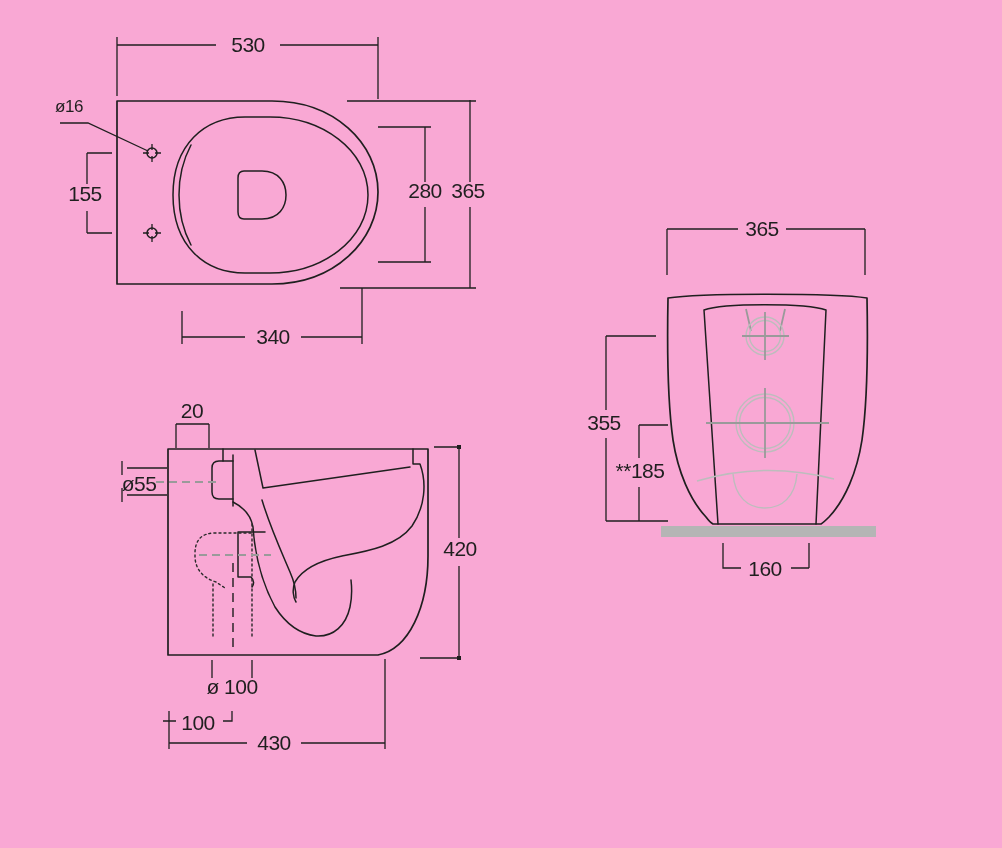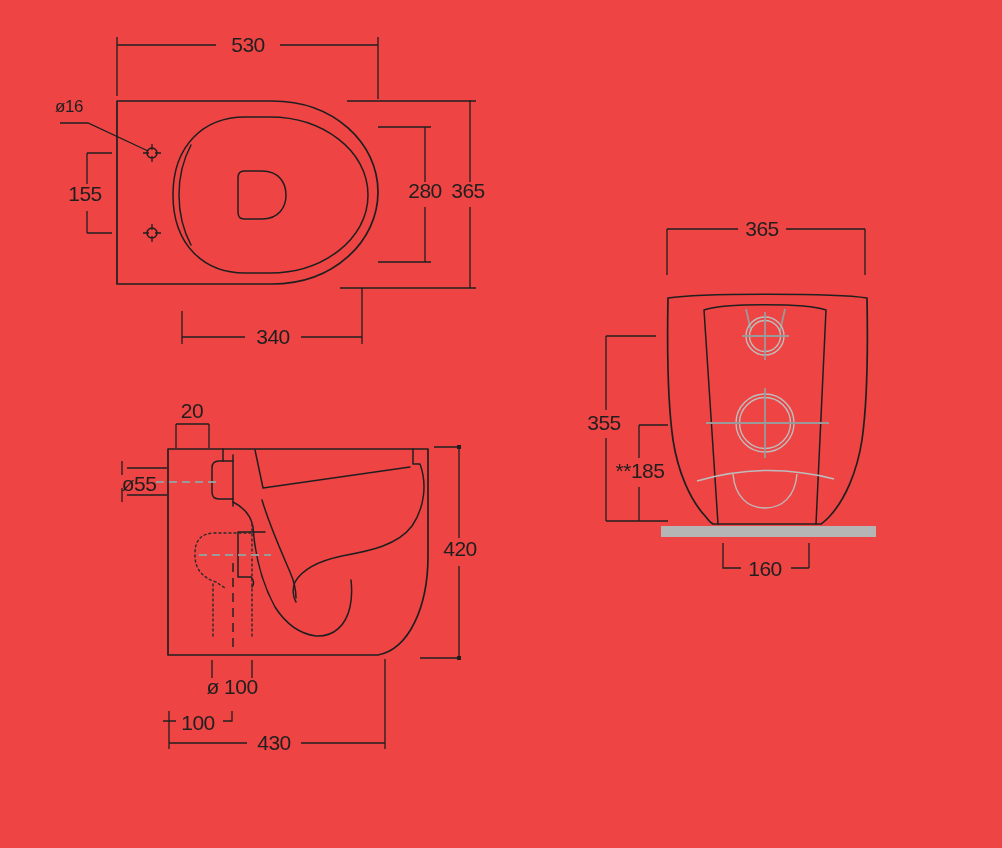--- a/index.html
+++ b/index.html
@@ -4,21 +4,21 @@
 <style>
   html, body {
     margin: 0;
     padding: 0;
     background: #ffffff;
   }
   .canvas {
     position: relative;
     width: 1002px;
     height: 848px;
-    background: #ef4444;
+    background: #f9a8d4;
     overflow: hidden;
   }
   svg {
     display: block;
   }
   .outline   { fill: none; stroke: #1f1f1f; stroke-width: 1.7; stroke-linejoin: round; stroke-linecap: round; }
   .interior  { fill: none; stroke: #1f1f1f; stroke-width: 1.5; stroke-linejoin: round; stroke-linecap: round; }
   .dimline   { fill: none; stroke: #1f1f1f; stroke-width: 1.3; stroke-linecap: butt; }
   .dotted    { fill: none; stroke: #2a2a2a; stroke-width: 1.4; stroke-dasharray: 2 3; stroke-linecap: round; }
   .dash-gray { fill: none; stroke: #9a9a9a; stroke-width: 2;   stroke-dasharray: 8 5; }

